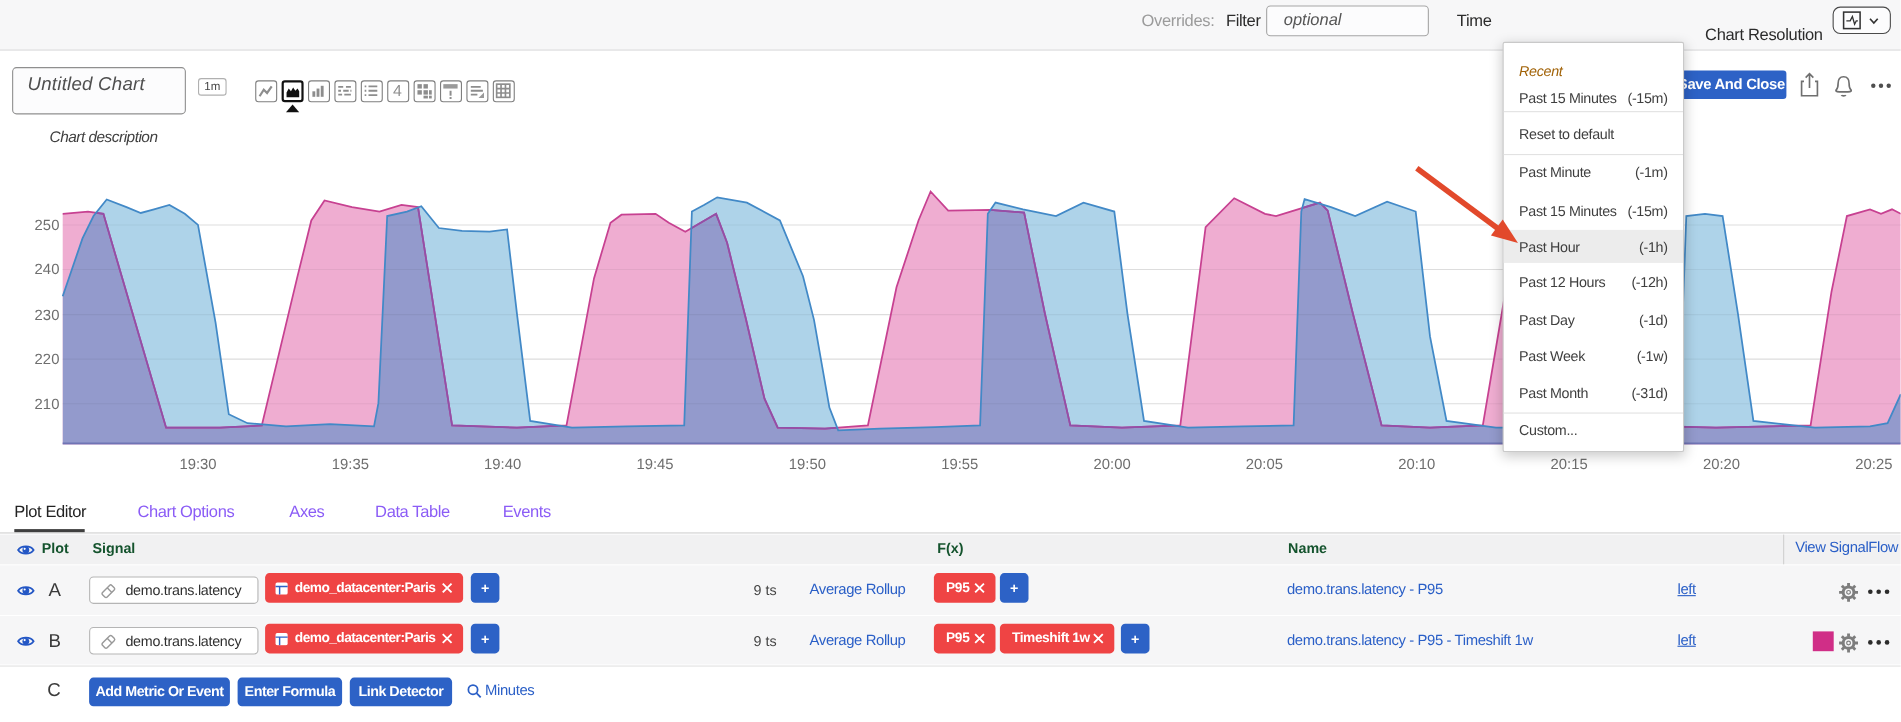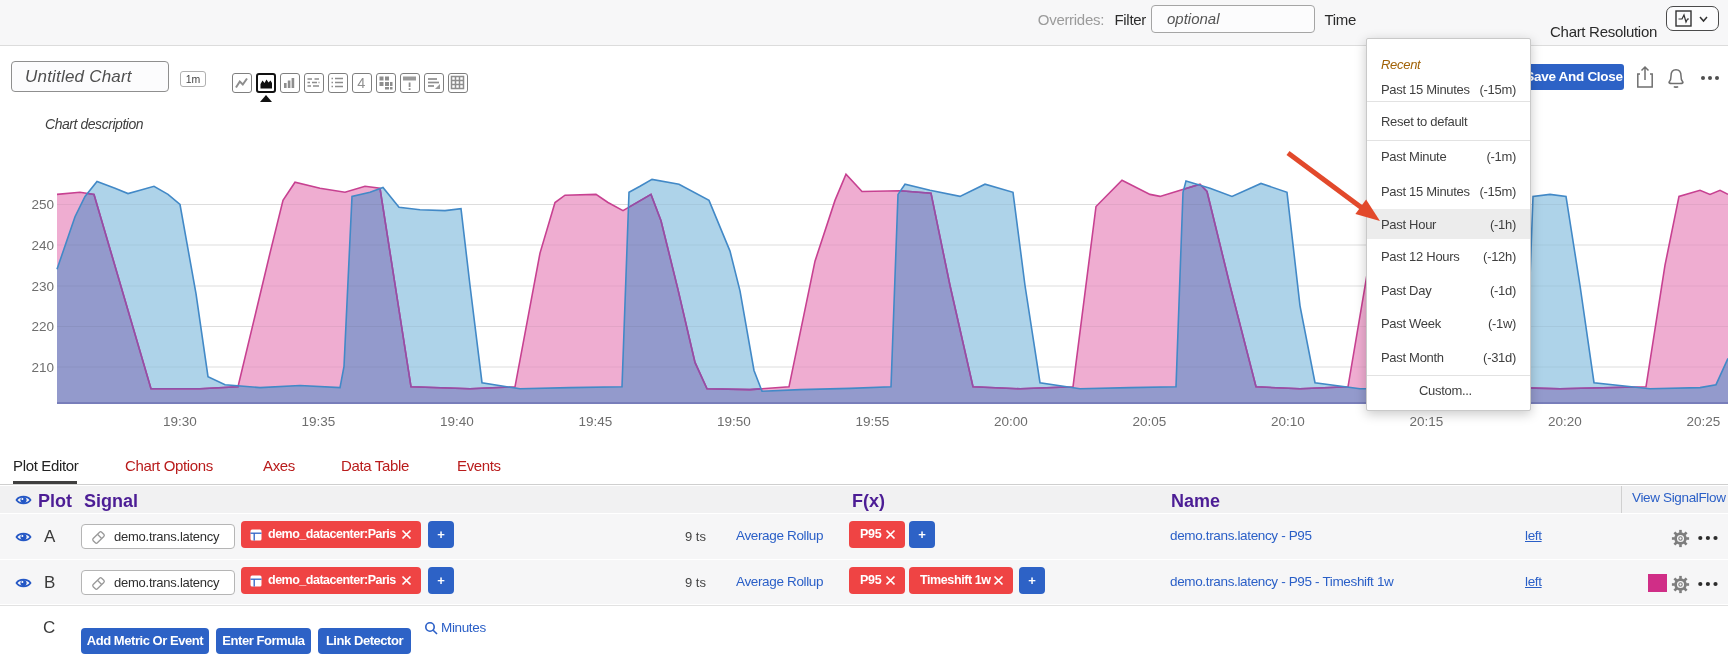--- a/index.html
+++ b/index.html
@@ -6,60 +6,60 @@
   html,body { width:1728px; height:656px; background:#fff; font-family:"Liberation Sans", sans-serif; }
   .page { position:relative; width:1728px; height:656px; overflow:hidden; }
   .abs { position:absolute; }
   
   .topbar { position:absolute; left:0; top:0; width:1728px; height:46px; background:#f7f7f8; border-bottom:1px solid #dcdcdc; }
   .title { position:absolute; left:11px; top:10px; font-size:15px; letter-spacing:-0.35px; color:#3c3c3c; }
   .lbl-g { color:#9b9b9b; font-size:15px; letter-spacing:-0.3px; }
   .lbl-d { color:#2b2b2b; font-size:15px; letter-spacing:-0.3px; }
   .inp { background:#fcfcfd; border:1px solid #a5a5a5; border-radius:4px; }
   
-  .untitled { position:absolute; left:11px; top:61px; width:158px; height:31px; background:#fcfcfd; border:1px solid #8f8f8f; border-radius:4px; font-style:italic; font-size:17px; letter-spacing:0.2px; color:#4f4f4f; line-height:29px; padding-left:13px; }
+  .untitled { position:absolute; left:11px; top:61px; width:158px; height:43px; background:#fcfcfd; border:1px solid #8f8f8f; border-radius:4px; font-style:italic; font-size:17px; letter-spacing:0.2px; color:#4f4f4f; line-height:29px; padding-left:13px; }
   .badge1m { position:absolute; left:180px; top:71px; width:26px; height:16px; border:1px solid #b0b0b0; border-radius:3px; font-size:10.5px; color:#444; text-align:center; line-height:14px; background:#fff; }
   .icobox { position:absolute; top:73px; width:20px; height:20px; border:1.5px solid #7f7f7f; border-radius:3px; background:#fff; }
   .icobox.sel { border:2px solid #111; }
   .seltri { position:absolute; left:260px; top:95px; width:0; height:0; border-left:6px solid transparent; border-right:6px solid transparent; border-bottom:7px solid #111; }
   .savebtn { position:absolute; left:1524px; top:64px; width:100px; height:26px; background:#2D62C6; border-radius:3px; color:#fff; font-weight:bold; font-size:13.5px; letter-spacing:-0.3px; text-align:center; line-height:26px; }
   .chartdesc { position:absolute; left:45px; top:116px; font-style:italic; font-size:14px; letter-spacing:-0.45px; color:#3f3f3f; }
   
-  .tab { position:absolute; top:457px; font-size:15px; letter-spacing:-0.35px; color:#b91c1c; }
+  .tab { position:absolute; top:457px; font-size:15px; letter-spacing:-0.35px; color:#8b5cf6; }
   .tabline { position:absolute; left:13px; top:481px; width:64px; height:3px; background:#3f3f3f; }
   .tabborder { position:absolute; left:0; top:484px; width:1728px; height:1px; background:#cfcfcf; }
   .hdrrow { position:absolute; left:0; top:486px; width:1728px; height:27px; background:#f1f1f2; }
   .rowA { position:absolute; left:0; top:514px; width:1728px; height:45px; background:#f6f6f7; }
   .rowB { position:absolute; left:0; top:560px; width:1728px; height:44px; background:#f6f6f7; }
   .rowC { position:absolute; left:0; top:605px; width:1728px; height:51px; background:#fff; border-top:1px solid #e2e2e2; }
   .plotletter { font-size:17px; color:#3a3a3a; }
   .siginput { position:absolute; left:81px; width:154px; height:25px; background:#fff; border:1px solid #b5b5b5; border-radius:4px; font-size:13px; letter-spacing:-0.25px; color:#2f2f2f; line-height:23px; white-space:nowrap; }
   .chip { position:absolute; height:27px; background:#ef4444; border-radius:4px; color:#fff; font-weight:bold; font-size:12.5px; letter-spacing:-0.3px; line-height:27px; white-space:nowrap; }
   .plusbtn { position:absolute; width:26px; height:27px; background:#2D62C6; border-radius:4px; color:#fff; font-weight:bold; font-size:13px; text-align:center; line-height:27px; }
   .bluelink { color:#2A5FC7; font-size:13.5px; letter-spacing:-0.35px; white-space:nowrap; }
   .graytxt { color:#444; font-size:13px; }
-  .cbtn { position:absolute; top:616px; height:26px; background:#2D62C6; border-radius:4px; color:#fff; font-weight:bold; font-size:13px; letter-spacing:-0.45px; text-align:center; line-height:26px;margin-top:12px; }
+  .cbtn { position:absolute; top:616px; height:26px; background:#2D62C6; border-radius:4px; color:#fff; font-weight:bold; font-size:13px; letter-spacing:-0.45px; text-align:center; line-height:26px; }
   
   .dropdown { position:absolute; left:1366px; top:38px; width:165px; height:373px; background:#fff; border:1px solid #c9c9c9; border-radius:2px; box-shadow:0 3px 12px rgba(0,0,0,0.22); z-index:20; }
   .dd-item { position:absolute; left:14px; right:14px; font-size:13px; letter-spacing:-0.3px; line-height:17px; color:#3f3f3f; white-space:nowrap; }
   .dd-val { position:absolute; right:0; }
   .dd-div { position:absolute; left:0; width:100%; height:1px; background:#e2e2e2; }
   .dd-hl { position:absolute; left:0; top:169px; width:100%; height:30px; background:#ececec; }
   .arrow-svg { position:absolute; left:1270px; top:140px; z-index:30; }
   svg.chart { position:absolute; left:0; top:130px; }
-  .hdrtext { position:absolute; top:491px; font-weight:bold; font-size:18px; color:#4c1d95; }
+  .hdrtext { position:absolute; top:491px; font-weight:bold; font-size:13px; color:#14532d; }
 </style>
 </head>
 <body>
 <div class="page">
 
   <div class="topbar">
     <div class="abs lbl-g" style="right:624px; top:11px;">Overrides:</div>
     <div class="abs lbl-d" style="right:582px; top:11px;">Filter</div>
-    <div class="abs inp" style="left:1151px; top:5px; width:164px; height:28px; font-style:italic; font-size:15px; color:#555; line-height:26px; padding-left:15px;">optional</div>
+    <div class="abs inp" style="left:1151px; top:5px; width:148px; height:28px; font-style:italic; font-size:15px; color:#555; line-height:26px; padding-left:15px;">optional</div>
     <div class="abs lbl-d" style="right:372px; top:11px;">Time</div>
     <div class="abs lbl-d" style="right:71px; top:11px;margin-top:12px;">Chart Resolution</div>
     <div class="abs" style="left:1666px; top:6px; width:53px; height:25px; background:#fcfcfd; border:1px solid #4a4a4a; border-radius:7px;">
       <svg width="51" height="23" viewBox="0 0 51 23">
           <rect x="9" y="4" width="15" height="15" fill="none" stroke="#333" stroke-width="1.4"></rect>
           <path d="M11.5 12 L15 12 L17 8 L19 15 L20.5 12 L22 12" fill="none" stroke="#333" stroke-width="1.2"></path>
           <path d="M33 10 L36.5 14 L40 10" fill="none" stroke="#333" stroke-width="1.5"></path>
         </svg>
     </div>
   </div>
@@ -327,19 +327,19 @@
     <div class="dd-item" style="top:74.3px;">Reset to default</div>
     <div class="dd-div" style="top:101px;"></div>
     <div class="dd-item" style="top:109px;">Past Minute<span class="dd-val">(-1m)</span></div>
     <div class="dd-item" style="top:143.5px;">Past 15 Minutes<span class="dd-val">(-15m)</span></div>
     <div class="dd-item" style="top:176.5px;">Past Hour<span class="dd-val">(-1h)</span></div>
     <div class="dd-item" style="top:209px;">Past 12 Hours<span class="dd-val">(-12h)</span></div>
     <div class="dd-item" style="top:242.5px;">Past Day<span class="dd-val">(-1d)</span></div>
     <div class="dd-item" style="top:276px;">Past Week<span class="dd-val">(-1w)</span></div>
     <div class="dd-item" style="top:309.5px;">Past Month<span class="dd-val">(-31d)</span></div>
     <div class="dd-div" style="top:335.5px;"></div>
-    <div class="dd-item" style="top:342.5px;margin-left:38px;">Custom...</div>
+    <div class="dd-item" style="top:342.5px;">Custom...</div>
   </div>
   <svg class="arrow-svg" width="130" height="100" viewBox="0 0 130 100">
     <line x1="18" y1="13" x2="92" y2="68" stroke="#E2492B" stroke-width="5"></line>
     <polygon points="110,81 96.1,59.5 85.4,74.0" fill="#E2492B"></polygon>
   </svg>
 </div>
 
 </body></html>

